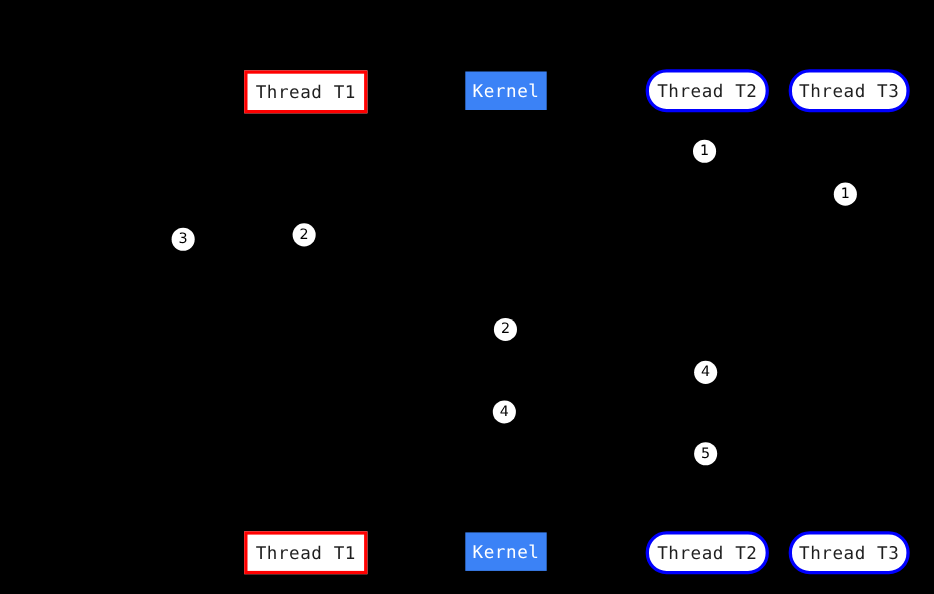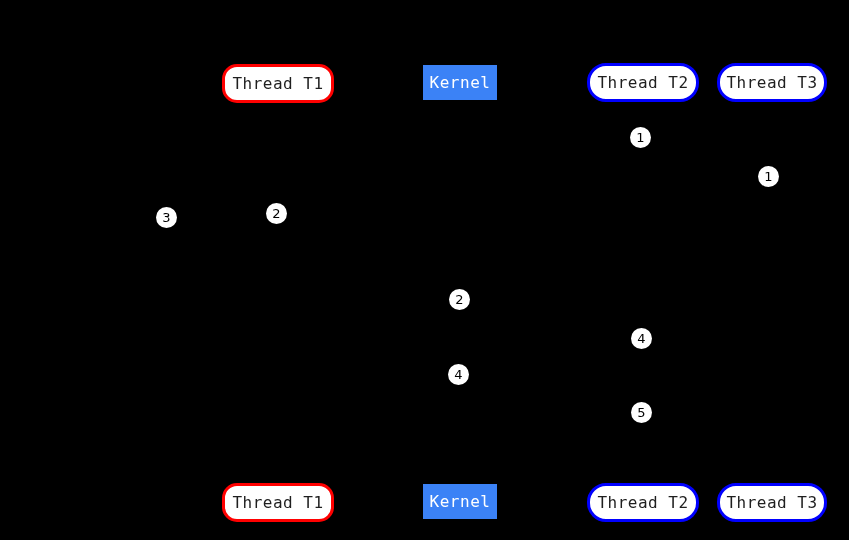--- a/index.html
+++ b/index.html
@@ -31,21 +31,21 @@
     white-space: nowrap;
     letter-spacing: 0.5px;
   }
   .thread {
     width: 112px;
     height: 39px;
     background: #ffffff;
     border: 3px solid #ff0000;
     color: #1f1f1f;
   }
-  .b-red  { border-color: #ff0000; border-radius: 15px; }
+  .b-red  { border-color: #ff0000; }
   .b-blue { border-color: #0000ff; border-radius: 19px; }
   .kernel {
     width: 74px;
     height: 35px;
     background: #3b82f6;
     color: #ffffff;
   }
   
   .p-t1-top { left: 222px; top: 64px; }
   .p-k-top  { left: 423px; top: 65px; }

